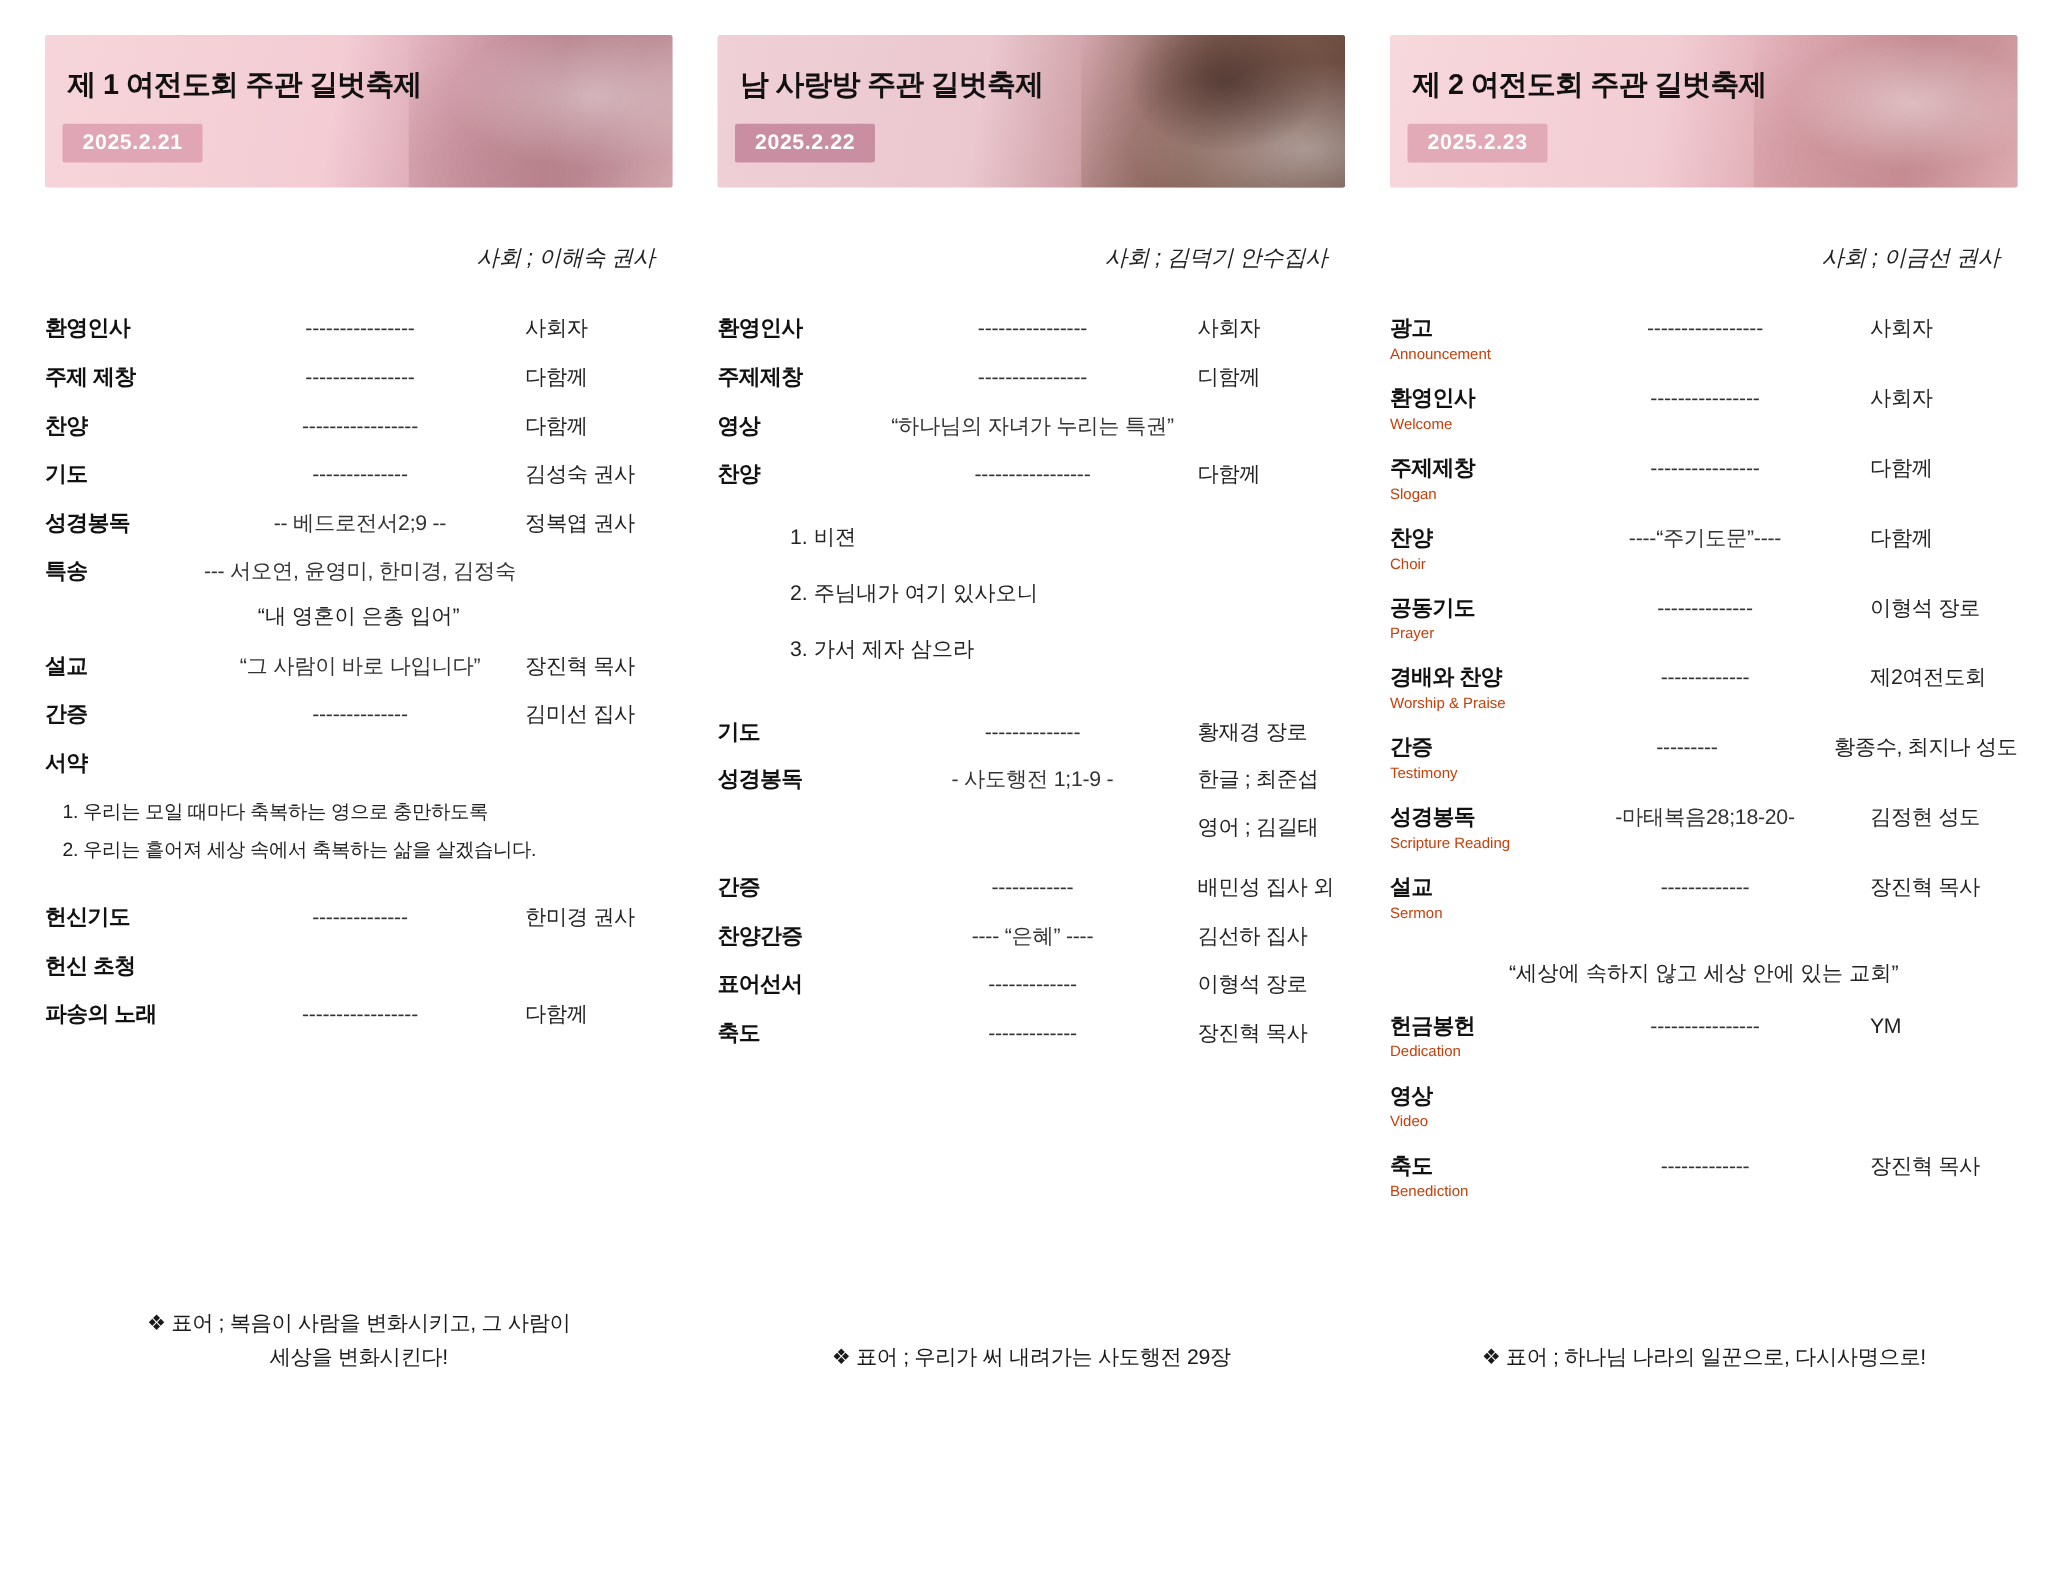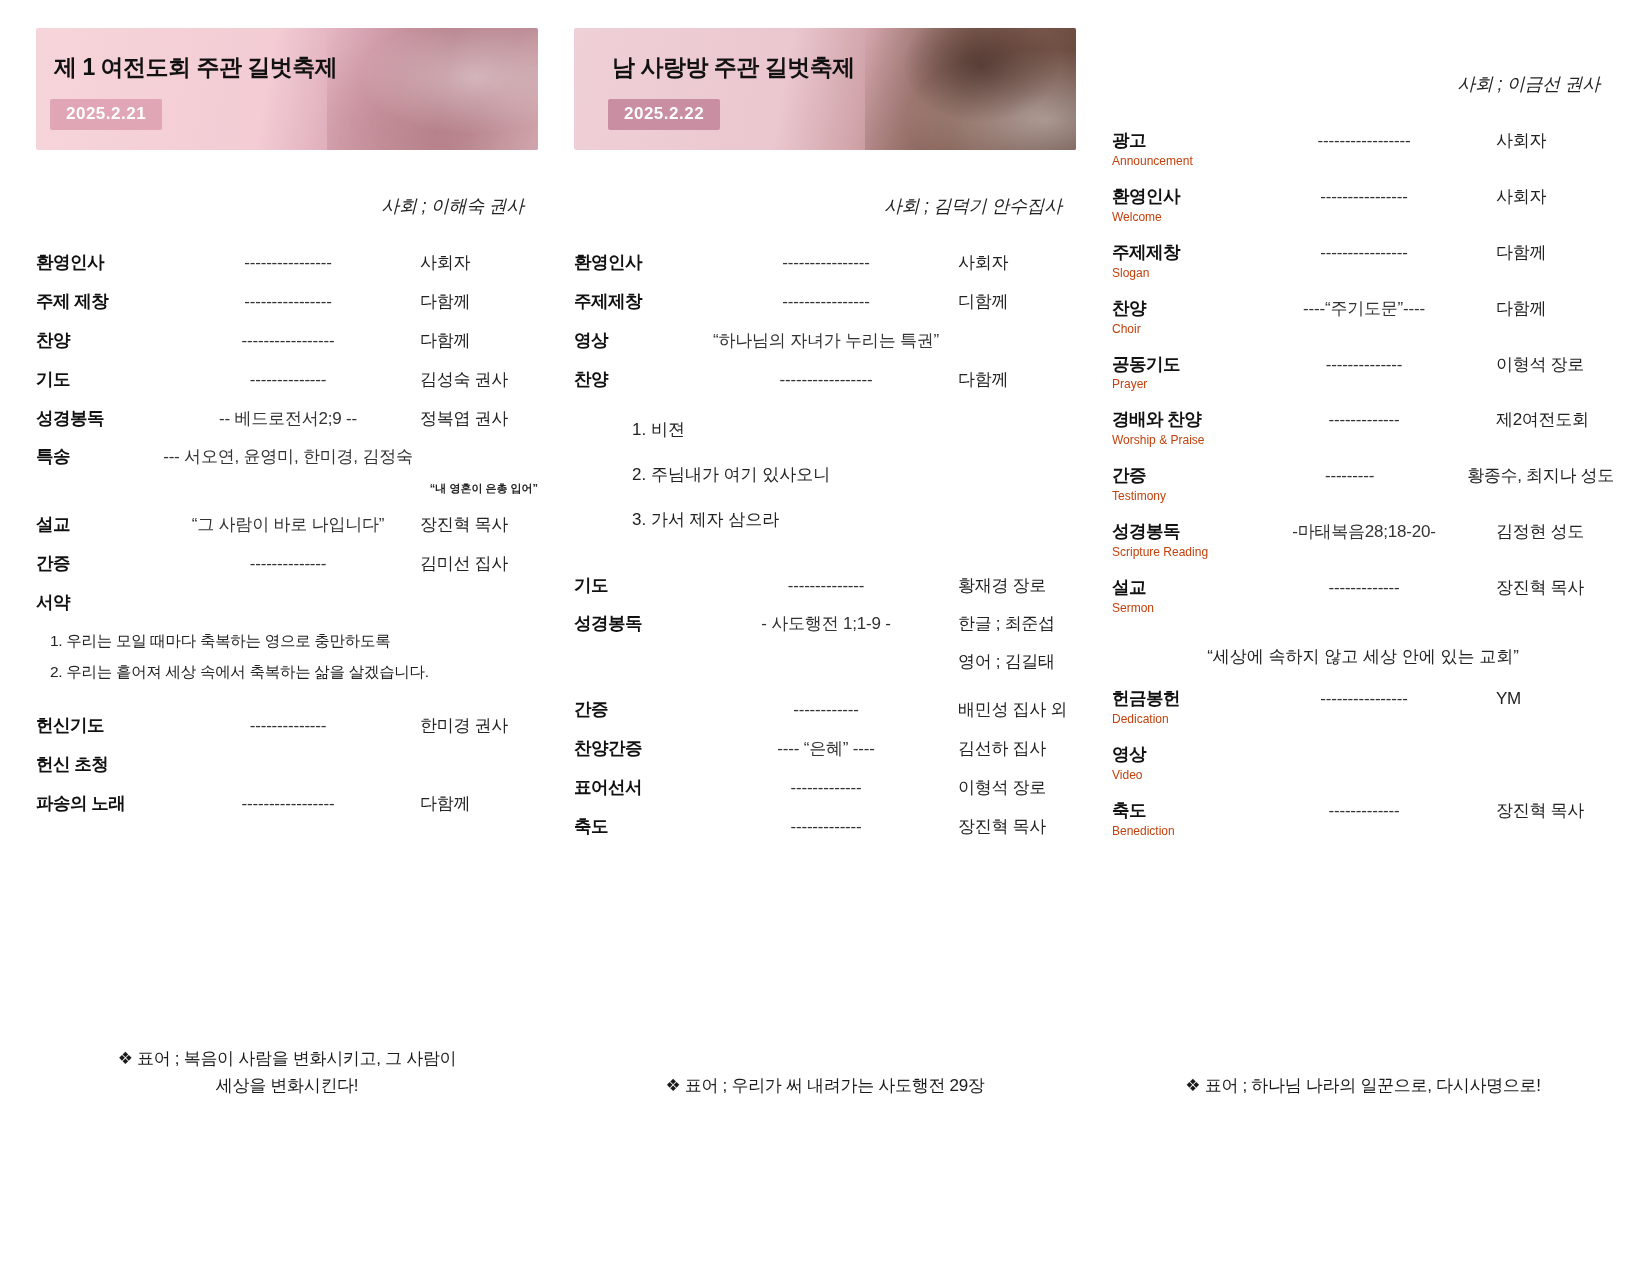--- a/index.html
+++ b/index.html
@@ -36,21 +36,21 @@
   .banner {
     position: relative;
     height: 122px;
     border-radius: 2px;
     overflow: hidden;
     display: flex;
     flex-direction: column;
     justify-content: center;
   }
   .banner.c0 { background: linear-gradient(100deg, #f6d5da 0%, #f3ccd4 46%, #d9a6b4 64%, #b8848f 80%, #c9a0a8 100%); }
-  .banner.c1 { background: linear-gradient(100deg, #efd0d6 0%, #ebc7cf 42%, #cfa2a8 58%, #8e6a60 76%, #6d4f45 100%); padding-left: 20px; }
+  .banner.c1 { background: linear-gradient(100deg, #efd0d6 0%, #ebc7cf 42%, #cfa2a8 58%, #8e6a60 76%, #6d4f45 100%); }
   .banner.c2 { background: linear-gradient(100deg, #f7d8dc 0%, #f2ccd3 44%, #e0acb5 62%, #c48d93 82%, #d6a4a9 100%); }
   .banner-art {
     position: absolute;
     right: 0; top: 0; bottom: 0;
     width: 42%;
     opacity: 0.85;
   }
   .banner-art.a0 {
     background:
       radial-gradient(ellipse at 70% 40%, rgba(255,255,255,0.45) 0%, rgba(255,255,255,0) 55%),
@@ -148,25 +148,24 @@
     text-align: left;
     color: #222;
     letter-spacing: -0.3px;
   }
   .row .right .stack {
     display: block;
   }
   .row .right .stack + .stack { margin-top: 16px; }
 
   .subline {
-    text-align: right;
-    font-size: 11px;
+    text-align: center;
+    font-size: 17px;
     margin: -4px 0 18px 0;
     color: #222;
-    font-weight: bold;
   }
   .listline {
     font-size: 17px;
     margin: 0 0 22px 58px;
     color: #222;
   }
   .plainline {
     font-size: 15.5px;
     margin: 0 0 10px 14px;
     color: #222;
@@ -357,20 +356,25 @@
       </div>
     </div>
 
     <div class="motto">
       <span>❖ 표어 ; 우리가 써 내려가는 사도행전 29장</span>
       <span class="l2"></span>
     </div>
   </div>
 
   <div class="column">
+    <div class="banner c2">
+      <div class="banner-art a2"></div>
+      <div class="banner-title">제 2 여전도회 주관 길벗축제</div>
+      <div class="banner-date">2025.2.23</div>
+    </div>
 
     <div class="host">사회 ; 이금선 권사</div>
 
     <div class="program">
       <div class="row">
         <div class="label">
           <span>광고</span>
           <span class="sub">Announcement</span>
         </div>
         <div class="mid">-----------------</div>

